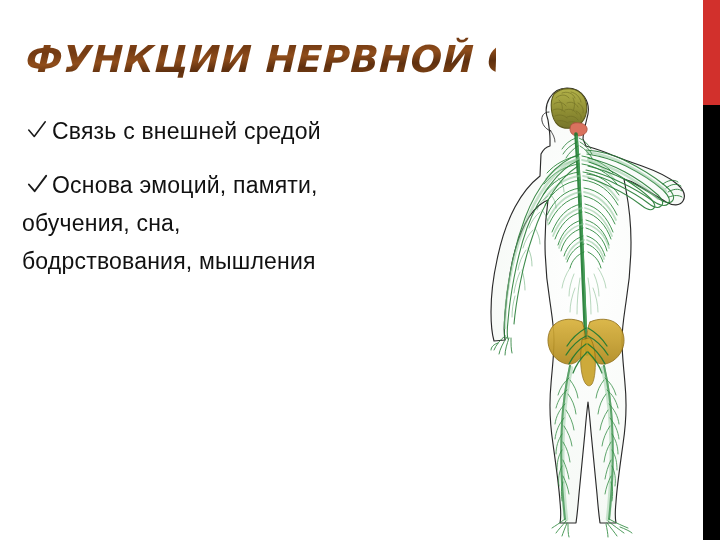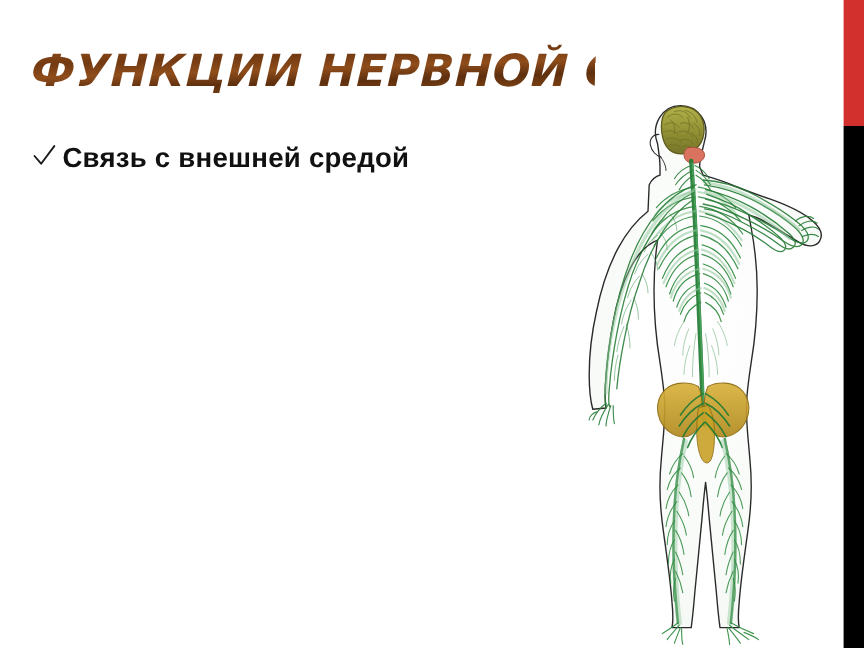--- a/index.html
+++ b/index.html
@@ -77,21 +77,21 @@
     top: 112px;
     width: 470px;
   }
   .bullet {
     position: relative;
     margin-bottom: 16px;
   }
   .bullet-line {
     display: block;
     color: #111111;
-    font-weight: bold;
+    font-weight: normal;
     font-size: 23px;
     line-height: 38px;
     font-family: "Liberation Sans", sans-serif;
     letter-spacing: 0.2px;
     white-space: nowrap;
   }
   .bullet-line.first {
     padding-left: 30px;
   }
   .check-icon {
@@ -132,20 +132,30 @@
     <div class="bullet">
       <span class="check-icon">
         <svg viewBox="0 0 24 24" width="22" height="24" aria-hidden="true">
           <path d="M3 12 L9 19 L21 3" fill="none" stroke="currentColor" stroke-width="1.7" stroke-linecap="round" stroke-linejoin="round"></path>
         </svg>
       </span>
       <span class="bullet-line first">Связь с внешней средой</span>
     </div>
 
 
+    <div class="bullet">
+      <span class="check-icon">
+        <svg viewBox="0 0 24 24" width="23" height="25" aria-hidden="true">
+          <path d="M3 12 L9 19 L21 3" fill="none" stroke="currentColor" stroke-width="2.0" stroke-linecap="round" stroke-linejoin="round"></path>
+        </svg>
+      </span>
+      <span class="bullet-line first">Основа эмоций, памяти,</span>
+      <span class="bullet-line">обучения, сна,</span>
+      <span class="bullet-line">бодрствования, мышления</span>
+    </div>
 
   </div>
 
   <div id="anatomy">
     <svg viewBox="0 0 236 462" width="236" height="462" aria-hidden="true">
       <defs>
         <linearGradient id="brainGrad" x1="0" y1="0" x2="0" y2="1">
           <stop offset="0%" stop-color="#b3b24a"></stop>
           <stop offset="60%" stop-color="#8d8c32"></stop>
           <stop offset="100%" stop-color="#76752a"></stop>

